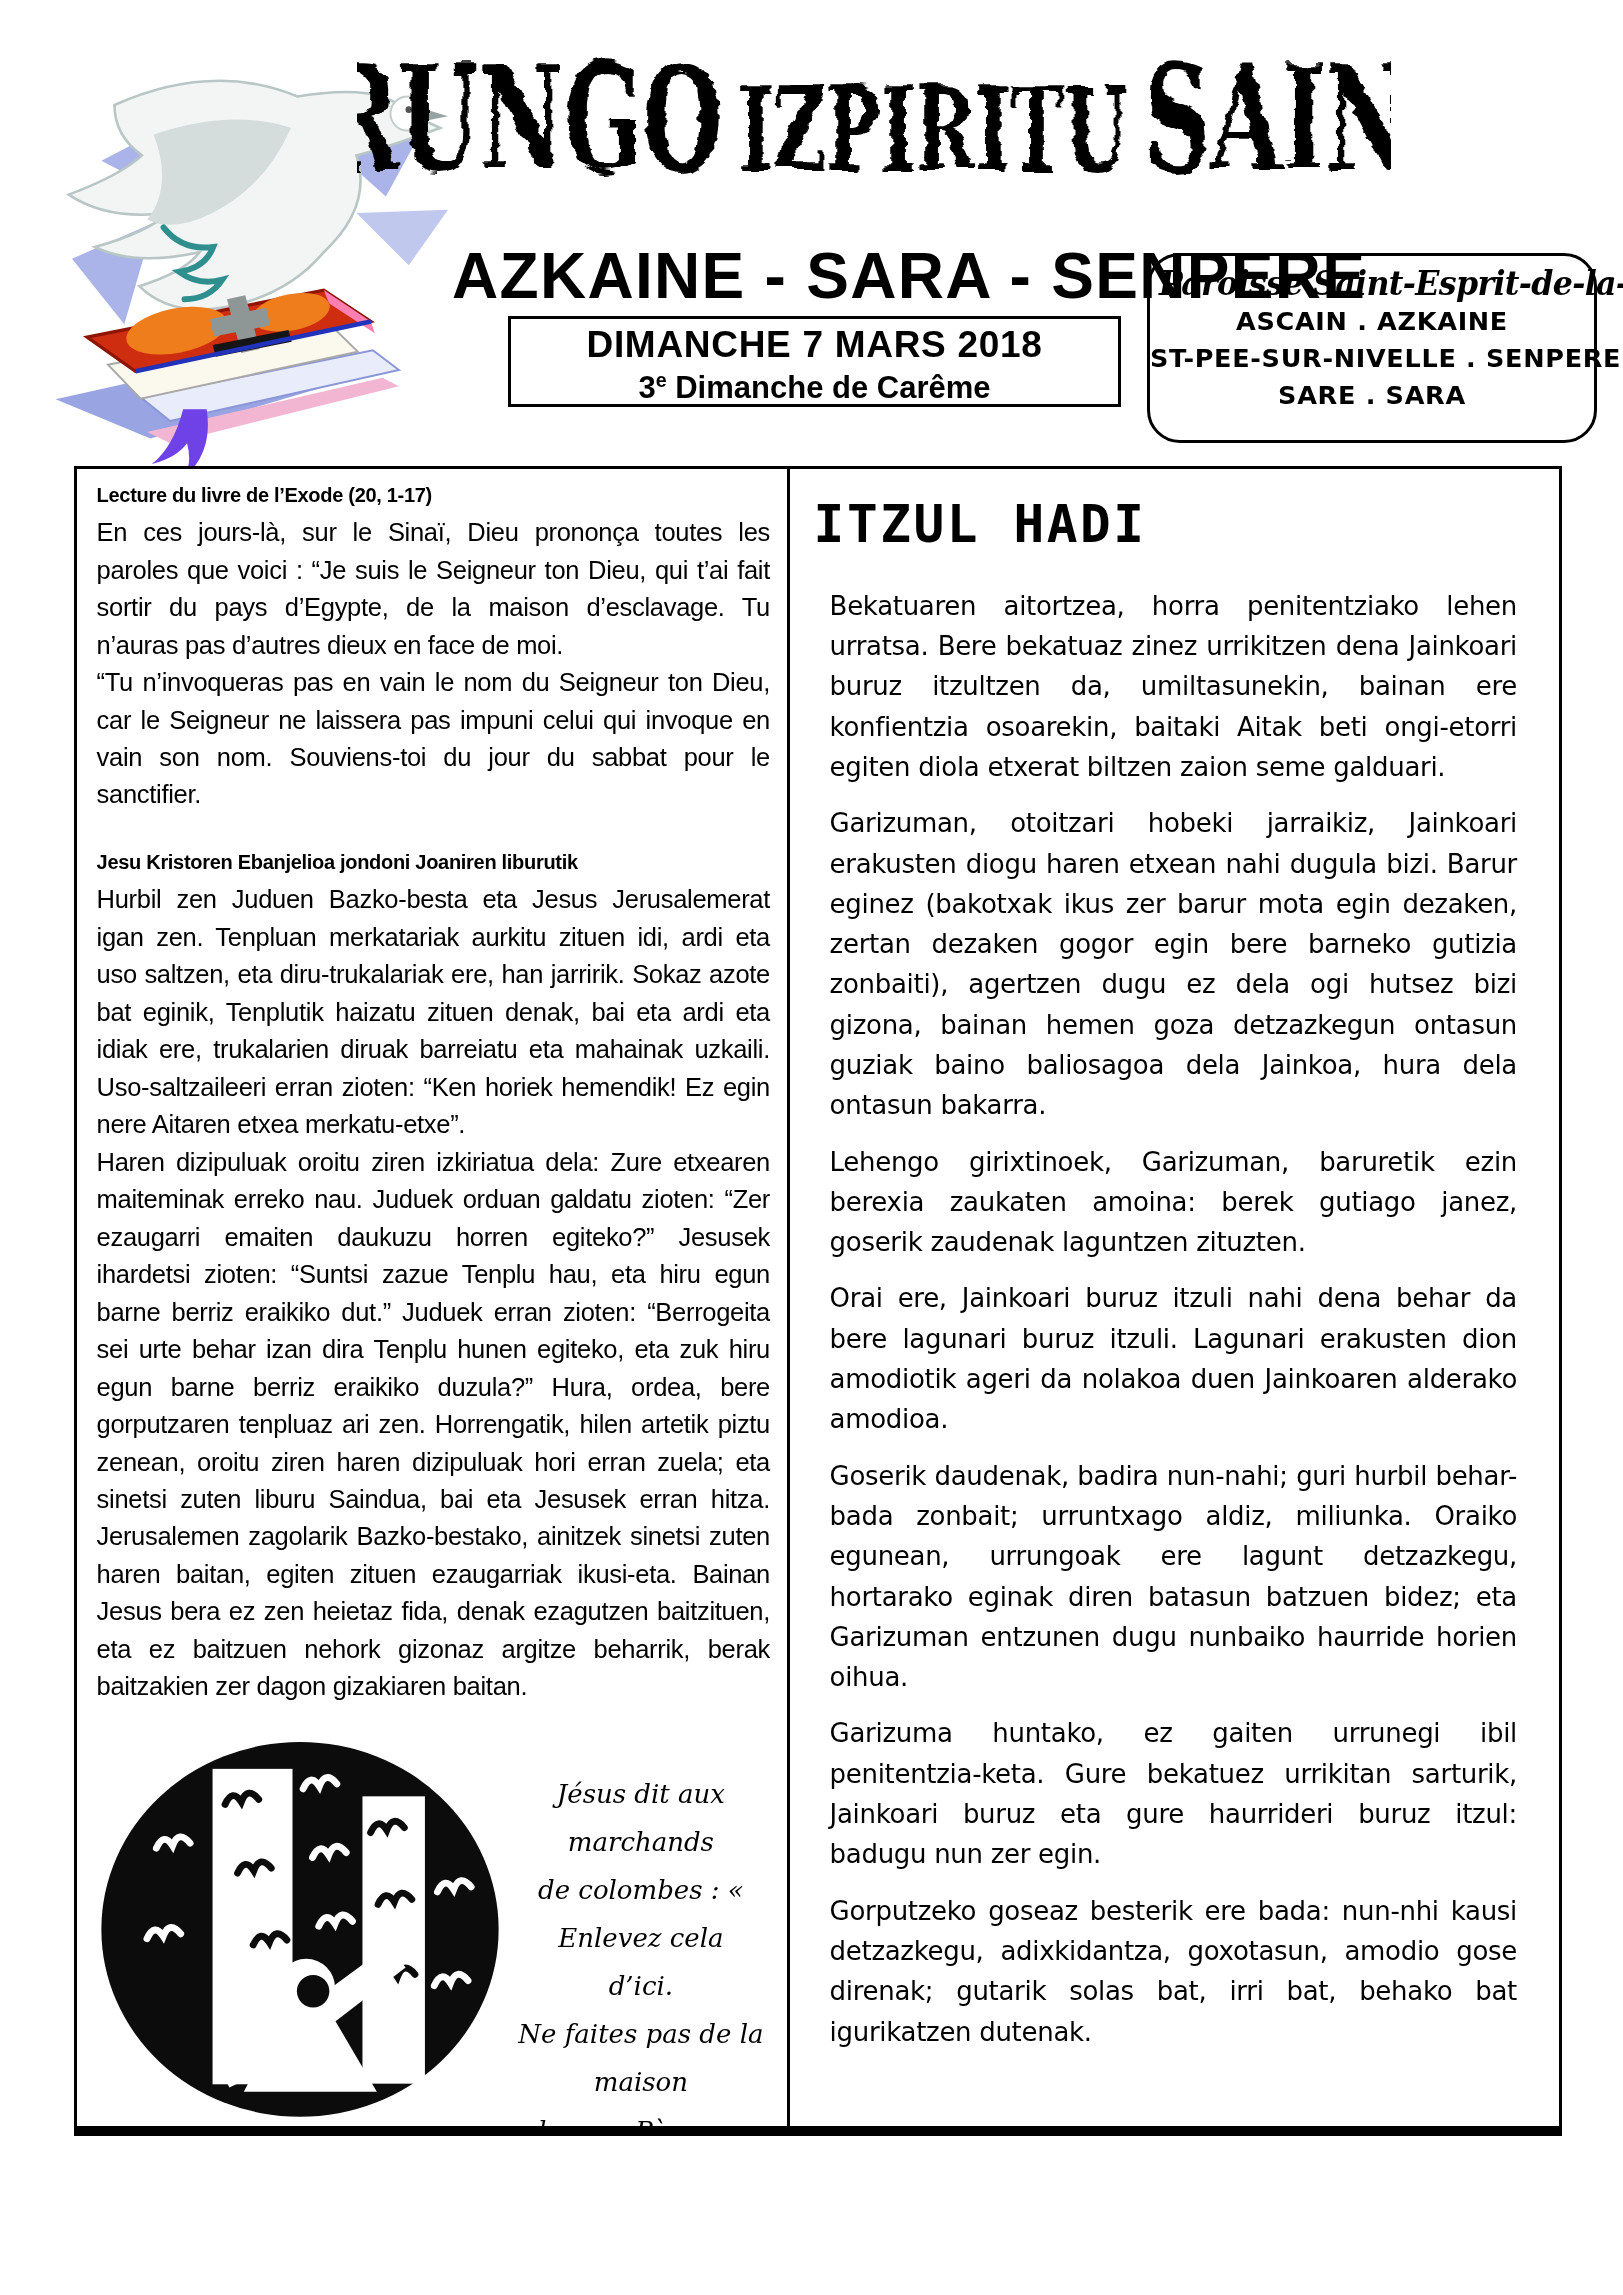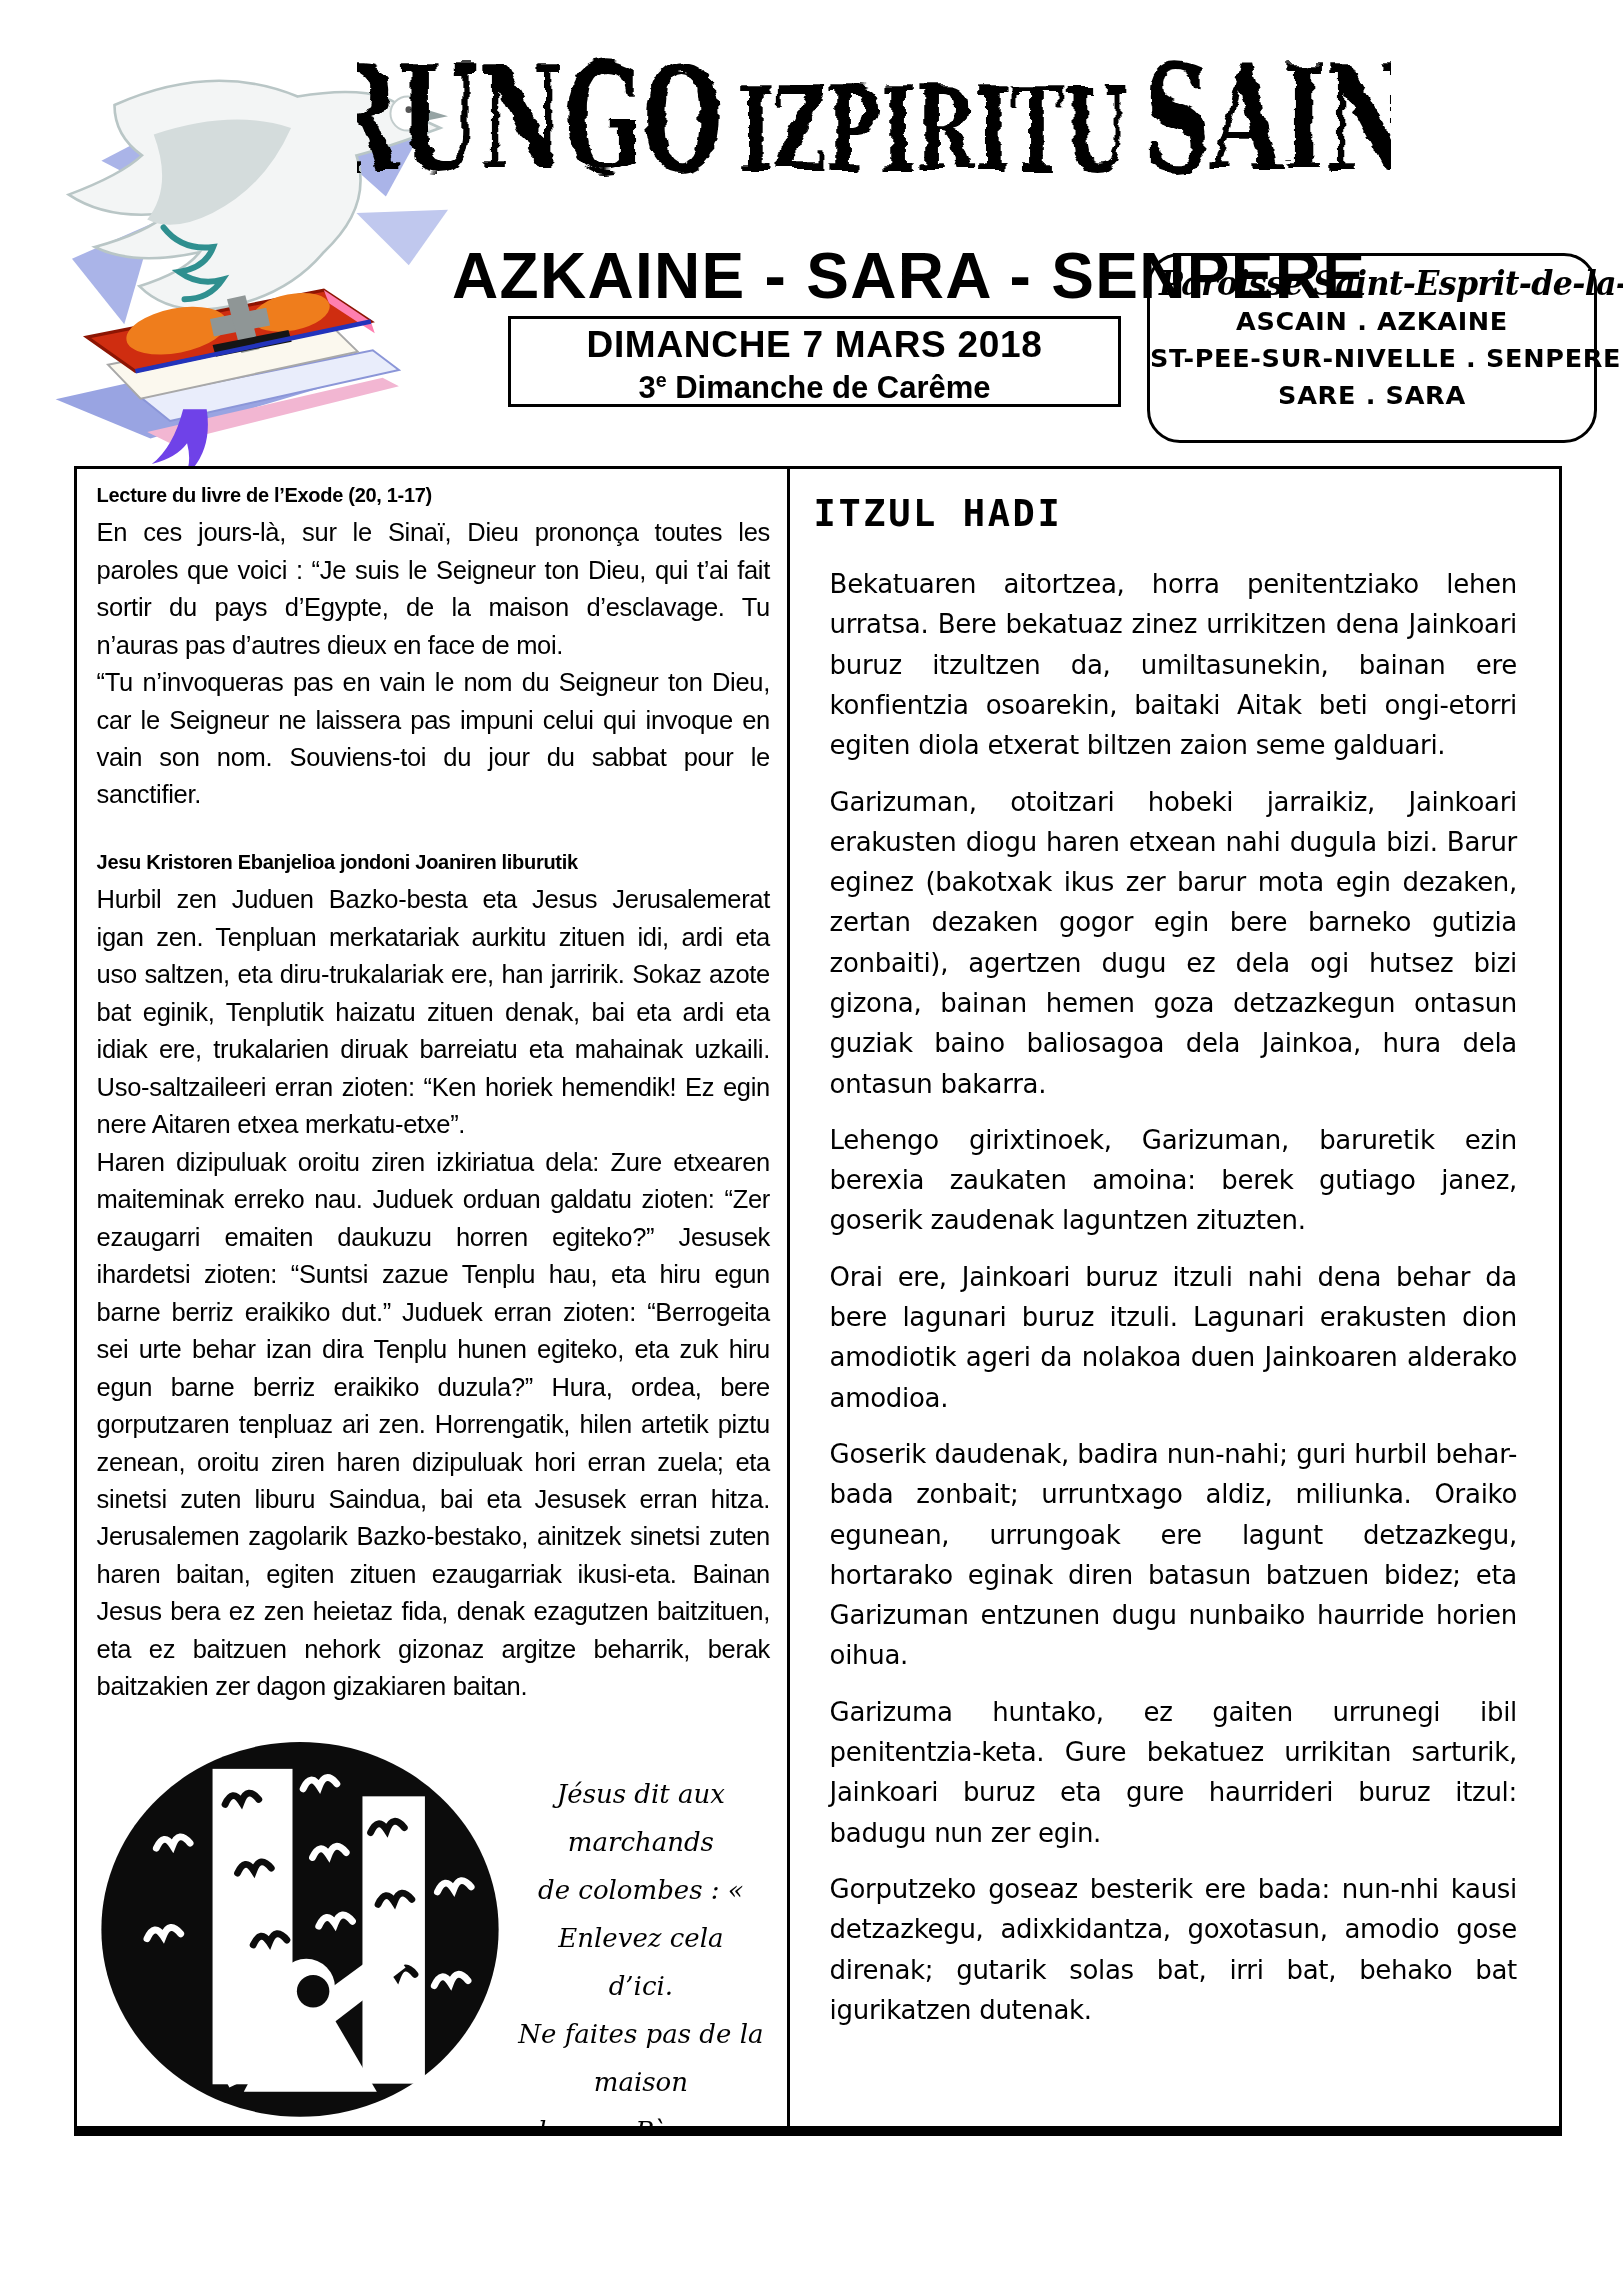--- a/index.html
+++ b/index.html
@@ -47,21 +47,21 @@
   }
   .col-left h3{font-size:20px;margin:0 0 3.9px 0;letter-spacing:-0.3px;}
   .col-left p{margin:0;}
   .col-left .gap-top{margin-top:34px;}
   .col-right{
     flex:1 1 auto;box-sizing:border-box;padding:6.5px 26px 0 23.6px;
     font-family:"DejaVu Sans",sans-serif;
     font-size:26px;line-height:1.55;text-align:justify;letter-spacing:-0.3px;
   }
   .right-heading{
-    font-family:"DejaVu Sans Mono",monospace;font-weight:bold;font-size:37px;
+    font-family:"DejaVu Sans Mono",monospace;font-weight:bold;font-size:51px;
     letter-spacing:2.6px;margin:9.2px 0 22px 0;text-align:left;
   }
   .col-right p{margin:16px;}
   
   .figure-row{display:flex;margin-top:30px;align-items:flex-start;}
   .figure-art{flex:0 0 auto;}
   .figure-caption{
     font-family:"DejaVu Serif",serif;font-style:italic;font-size:26px;
     line-height:1.85;white-space:pre-line;padding:34px 0 0 9.2px;text-align:center;
     letter-spacing:0;

